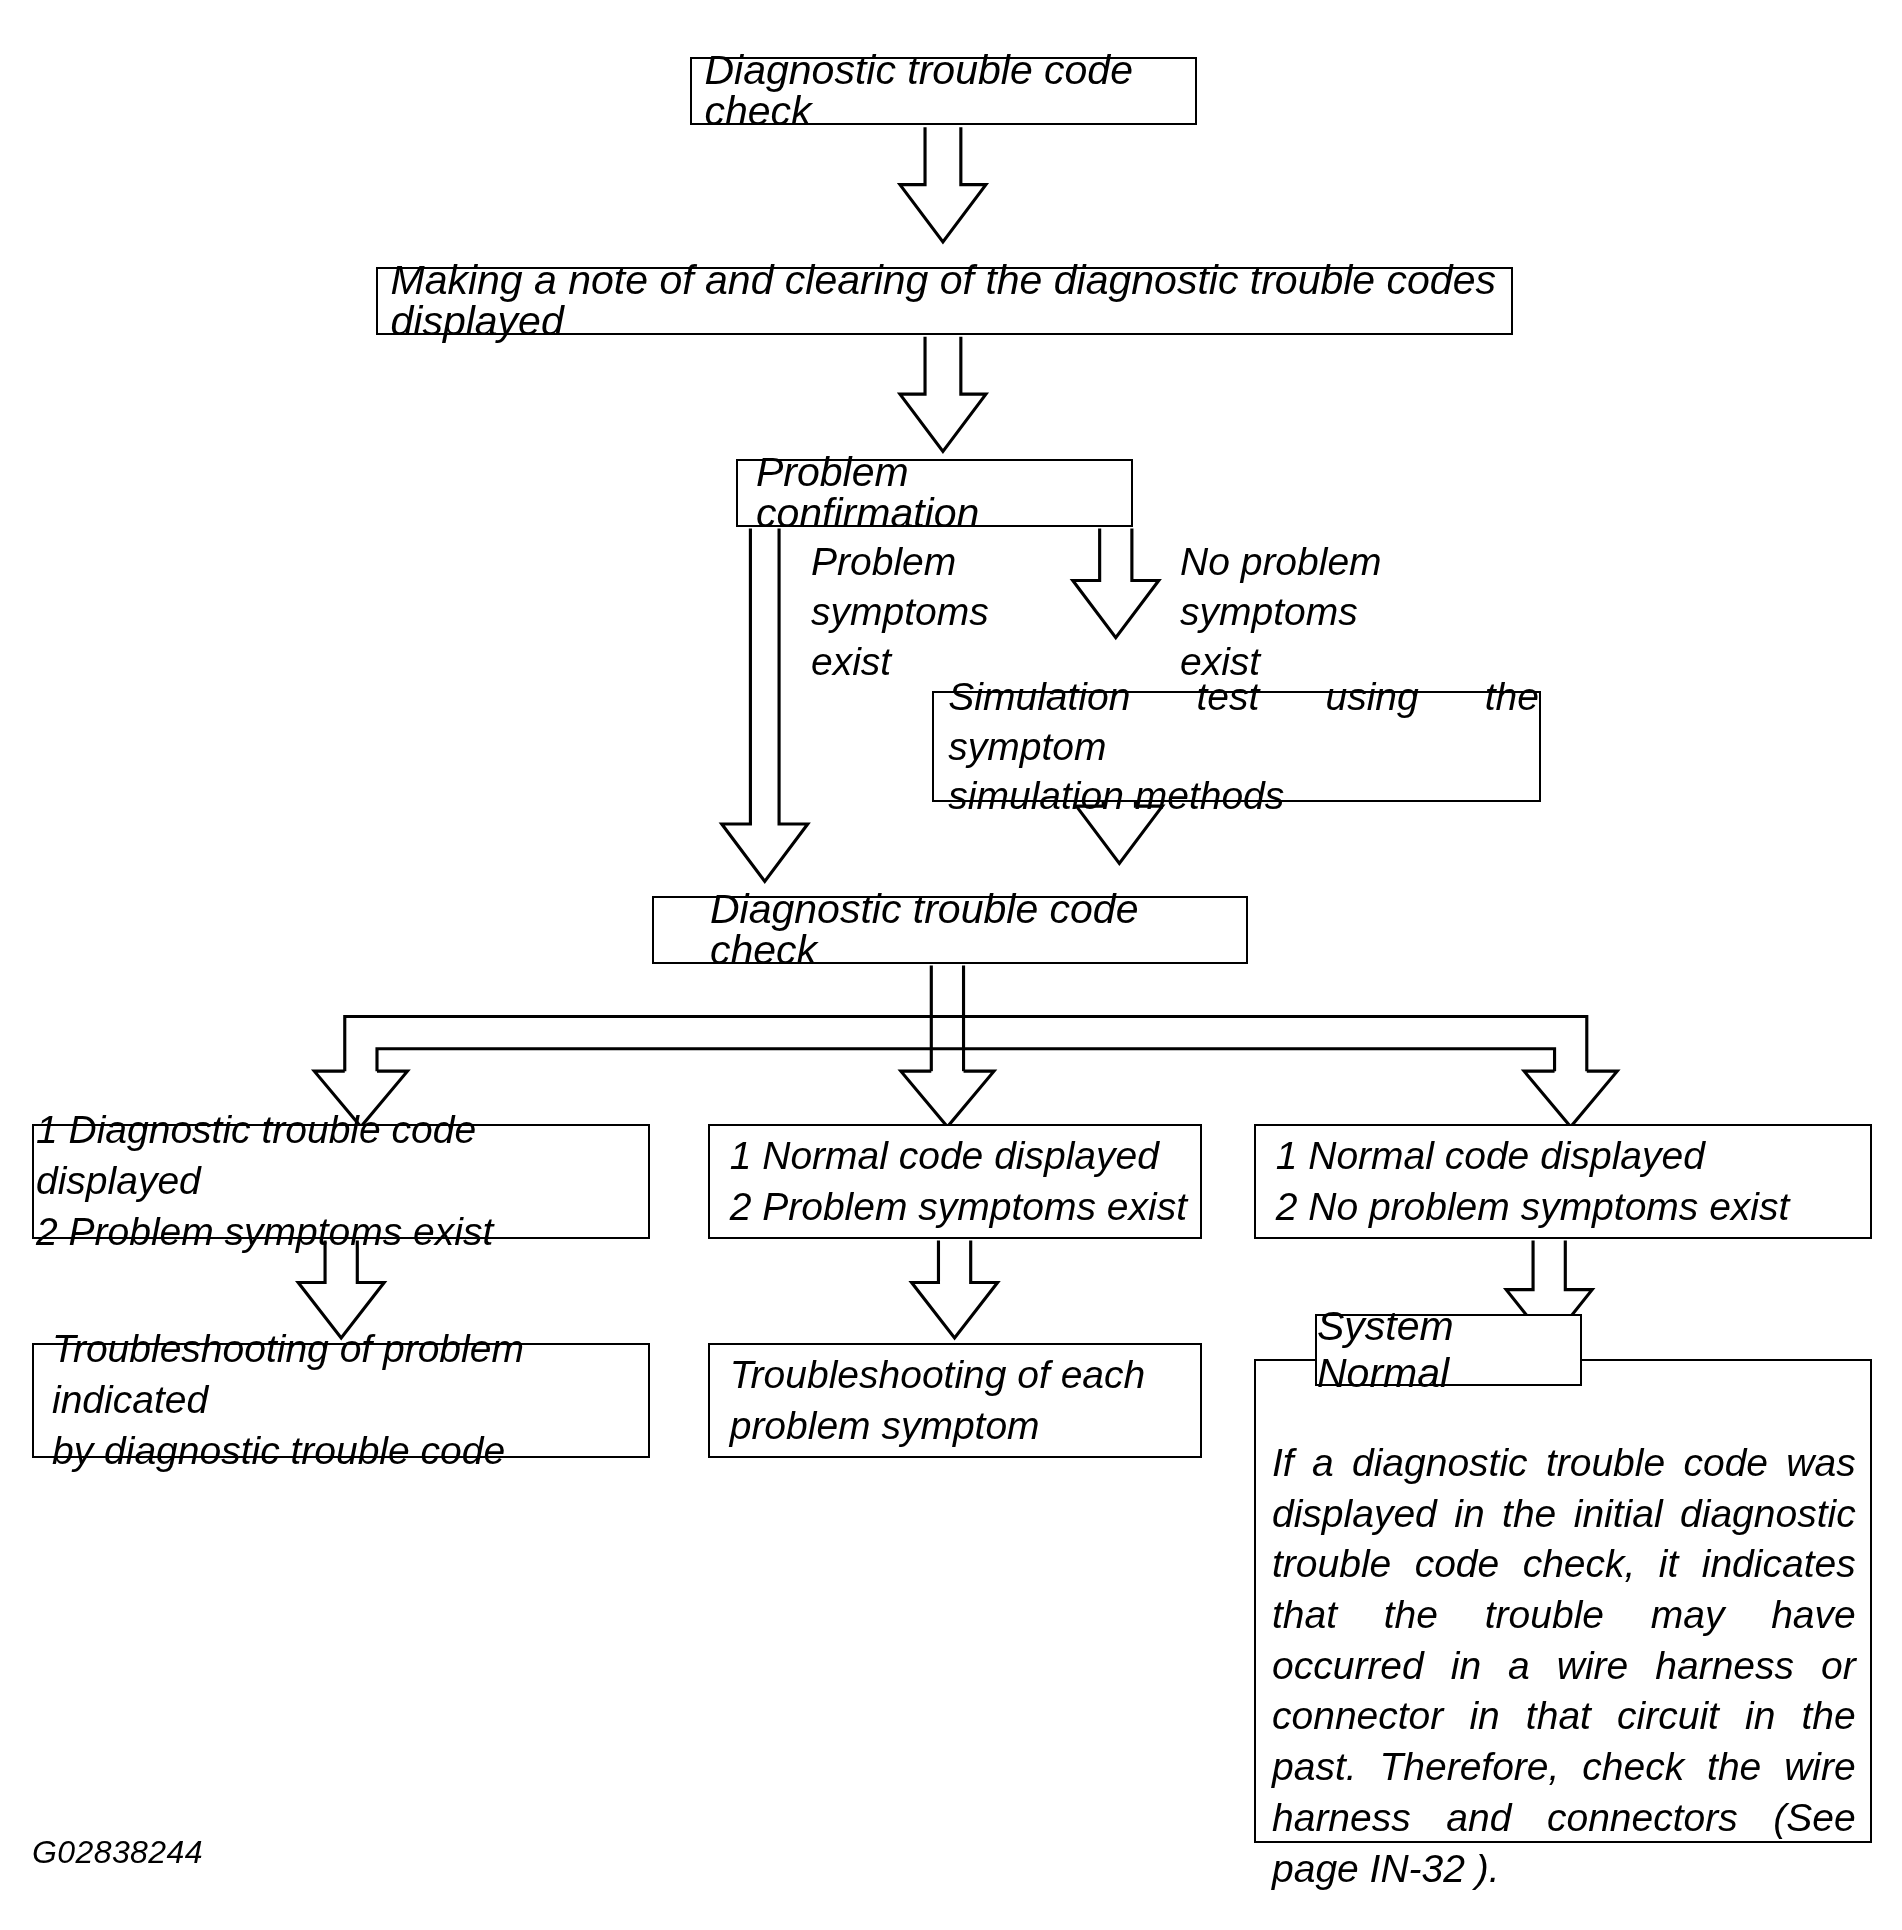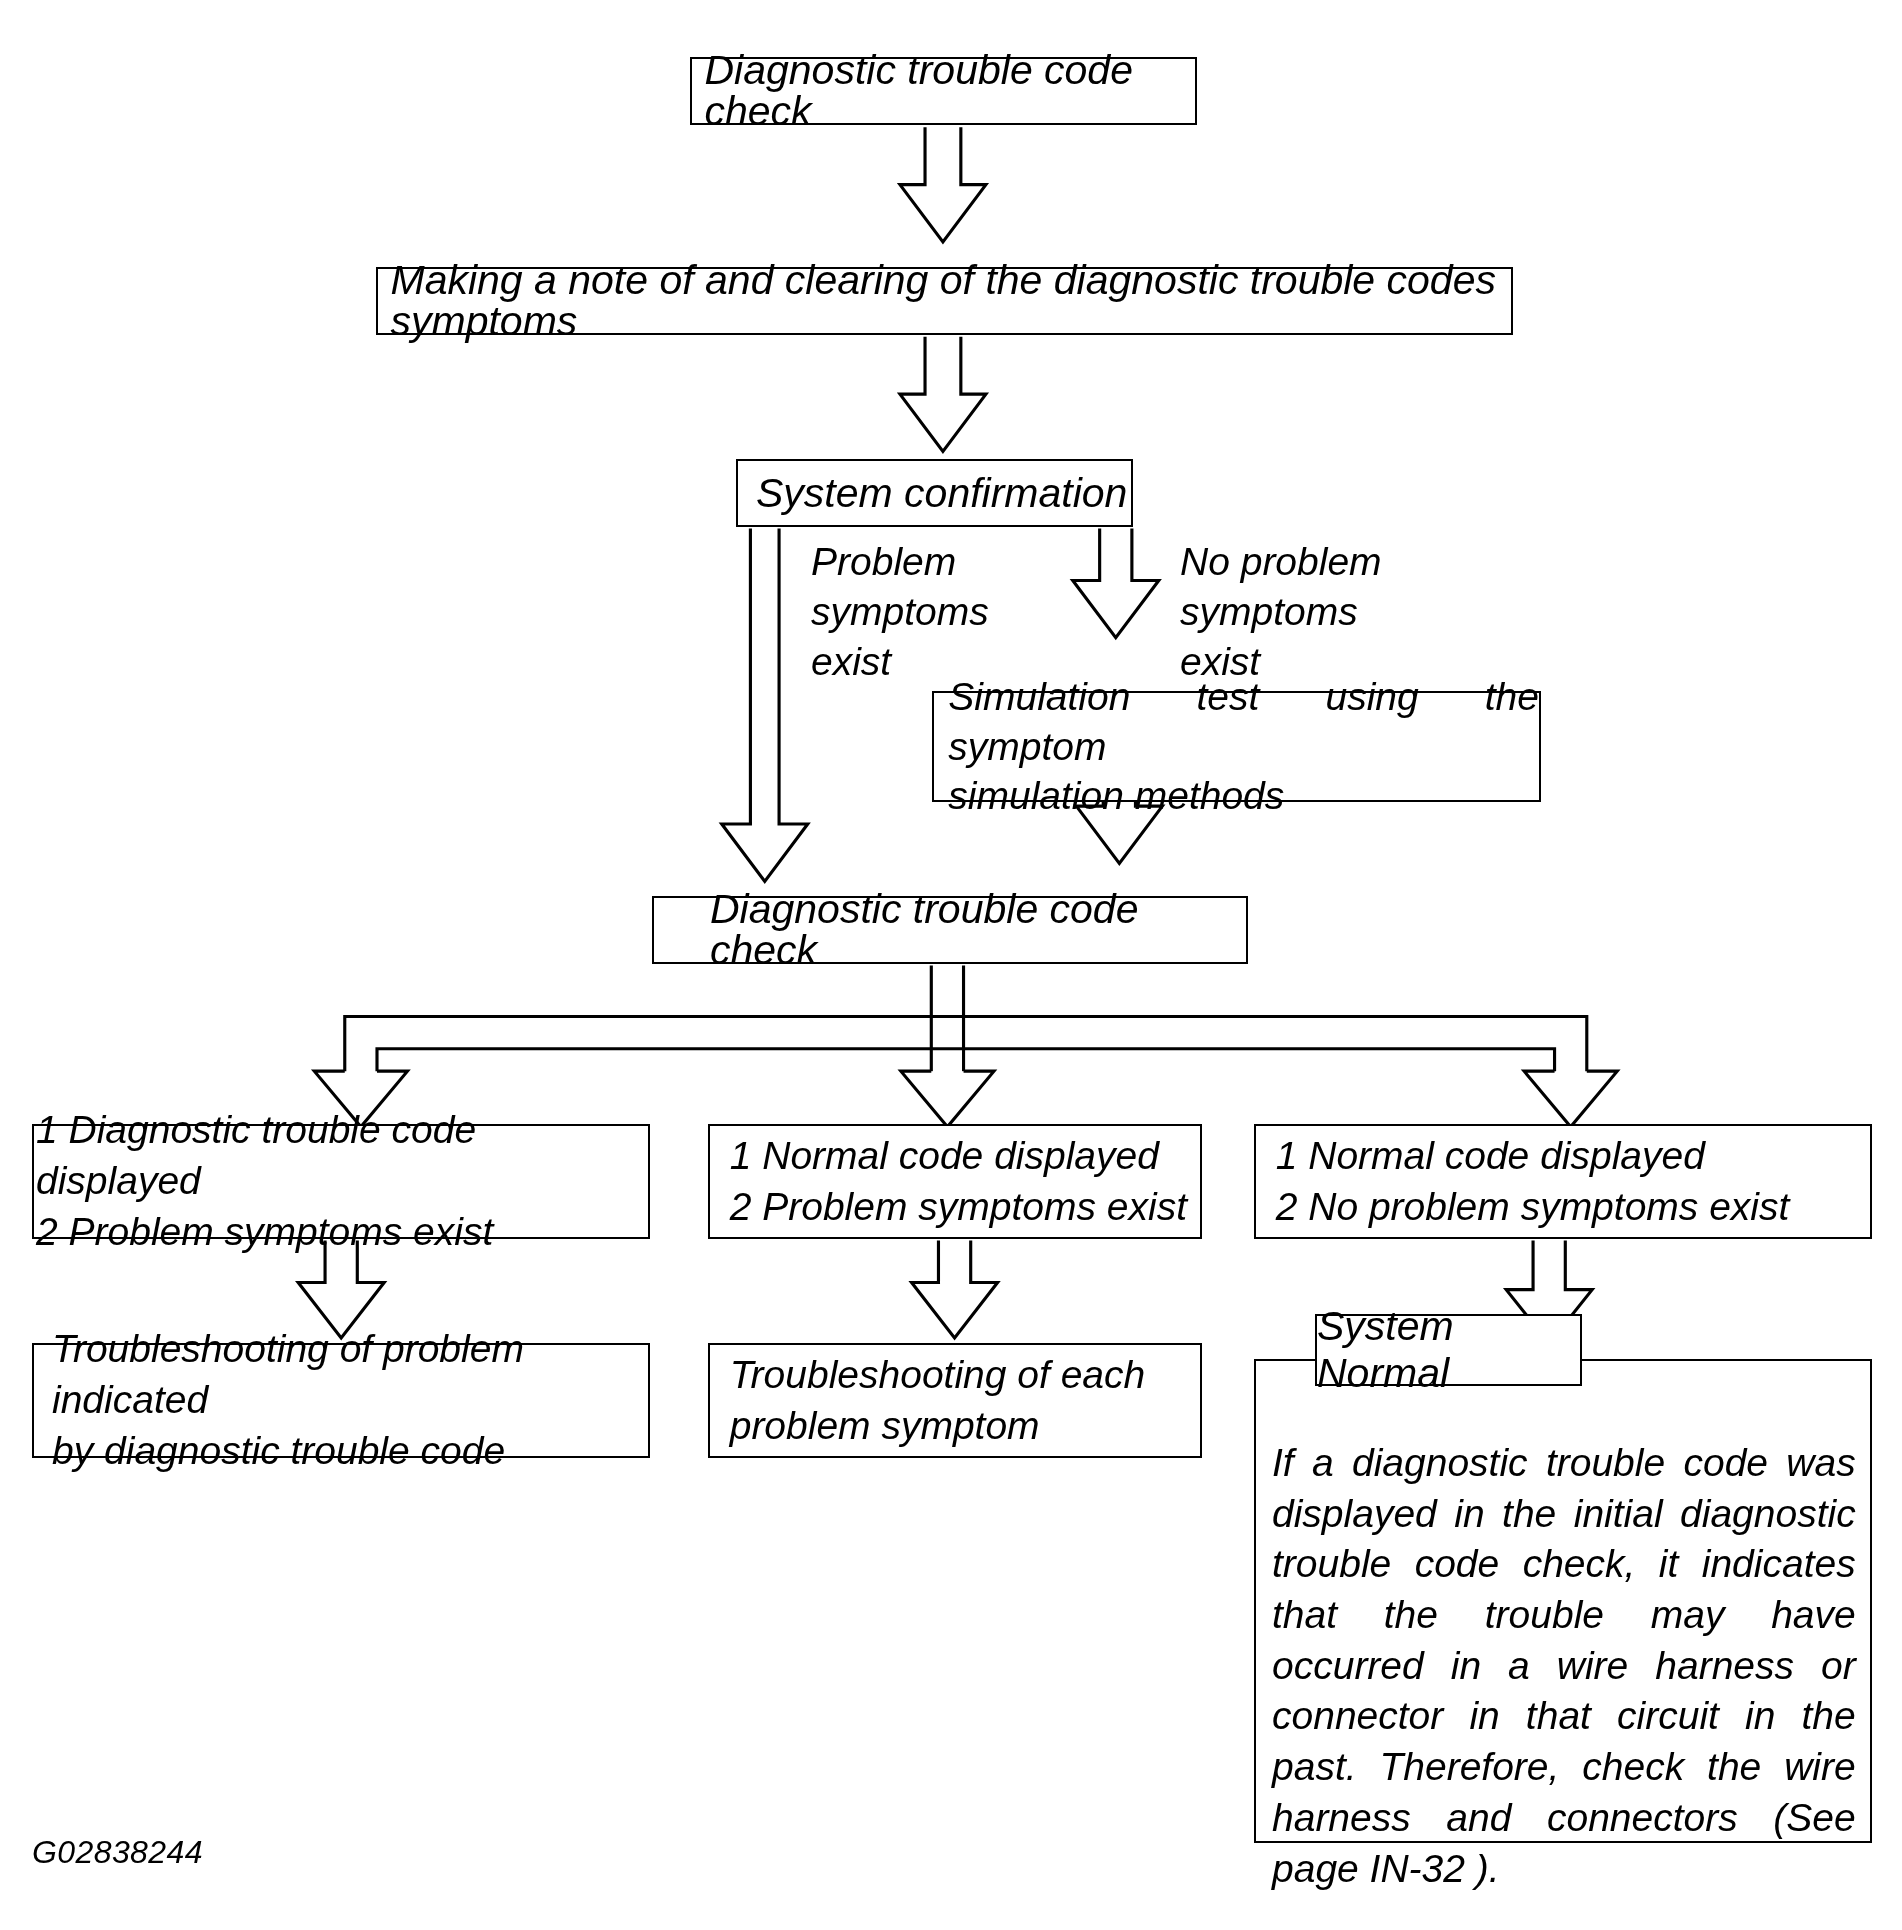--- a/index.html
+++ b/index.html
@@ -175,25 +175,25 @@
       <path d="M 1048,1385 L 1048,1432 L 1018,1432 L 1066,1494 L 1114,1432 L 1084,1432 L 1084,1385"></path>
       <path d="M 1712,1385 L 1712,1440 L 1682,1440 L 1730,1500 L 1778,1440 L 1748,1440 L 1748,1385"></path>
     </g>
   </svg>
 
   <div class="node" id="n-start">
     <span class="txt">Diagnostic trouble code check</span>
   </div>
 
   <div class="node" id="n-note">
-    <span class="txt">Making a note of and clearing of the diagnostic trouble codes symptoms</span>
+    <span class="txt">Making a note of and clearing of the diagnostic trouble codes displayed</span>
   </div>
 
   <div class="node" id="n-symptom">
-    <span class="txt">System confirmation</span>
+    <span class="txt">Problem confirmation</span>
   </div>
 
   <div class="node" id="n-sim">
     <span class="txt">Simulation test using the symptom
 simulation methods</span>
   </div>
 
   <div class="node" id="n-dtc2">
     <span class="txt">Diagnostic trouble code check</span>
   </div>

